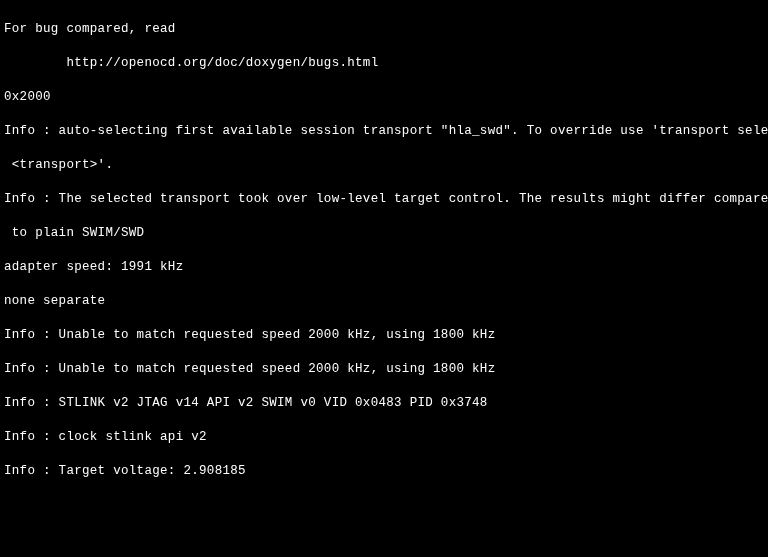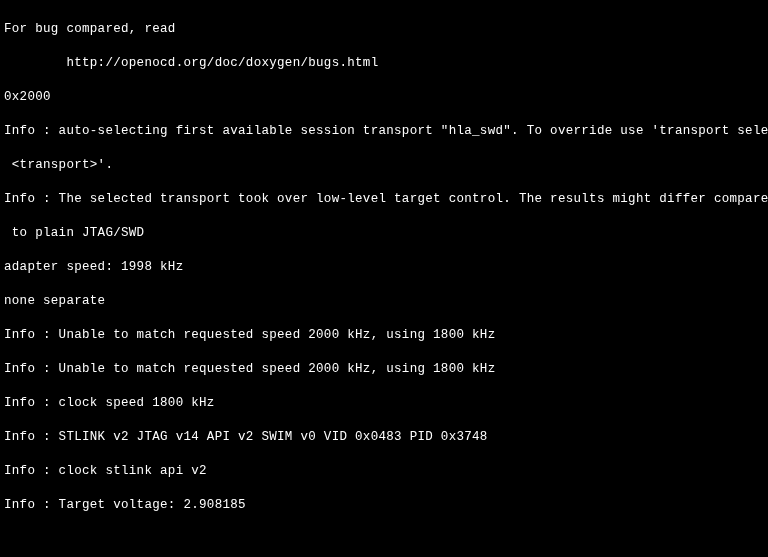--- a/index.html
+++ b/index.html
@@ -23,26 +23,25 @@
 </head>
 <body>
 
 <div class="terminal">
 <div>For bug compared, read</div>
 <div>        http://openocd.org/doc/doxygen/bugs.html</div>
 <div>0x2000</div>
 <div>Info : auto-selecting first available session transport "hla_swd". To override use 'transport select</div>
 <div> &lt;transport&gt;'.</div>
 <div>Info : The selected transport took over low-level target control. The results might differ compared</div>
-<div> to plain JTAG/SWD</div>
-<div>adapter speed: 1998 kHz</div>
+<div> to plain SWIM/SWD</div>
+<div>adapter speed: 1991 kHz</div>
 <div>none separate</div>
 <div>Info : Unable to match requested speed 2000 kHz, using 1800 kHz</div>
 <div>Info : Unable to match requested speed 2000 kHz, using 1800 kHz</div>
-<div>Info : clock speed 1800 kHz</div>
 <div>Info : STLINK v2 JTAG v14 API v2 SWIM v0 VID 0x0483 PID 0x3748</div>
 <div>Info : clock stlink api v2</div>
 <div>Info : Target voltage: 2.908185</div>
 
 
 
 
 
 
 

